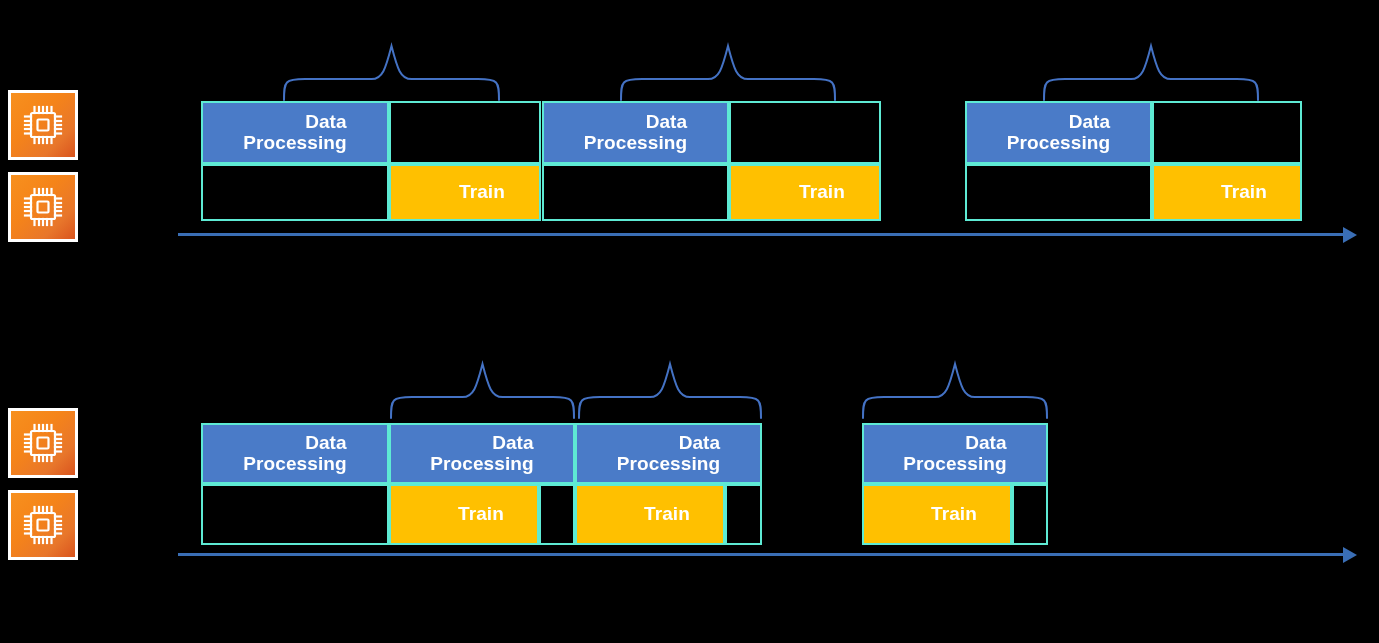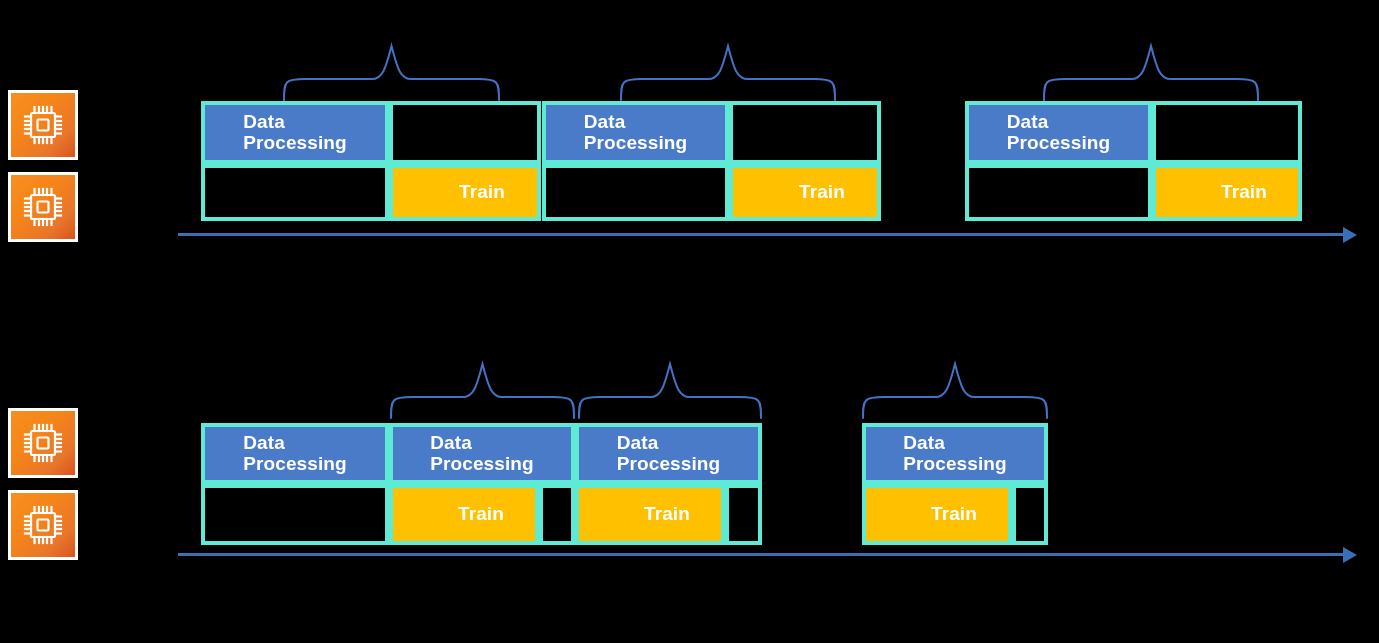--- a/index.html
+++ b/index.html
@@ -32,25 +32,25 @@
     background: linear-gradient(135deg, #F7901E 0%, #F58419 40%, #E8762B 75%, #D9541E 100%);
     display: flex;
     align-items: center;
     justify-content: center;
   }
   .chip-icon svg { display: block; }
 
   
   .box {
     position: absolute;
-    border: 4px solid #5eead4;
+    border: 2px solid #5eead4;
     display: flex;
     align-items: center;
     justify-content: center;
-    text-align: left;
+    text-align: right;
     color: #ffffff;
     line-height: 1.08;
   }
   .box.blue   { background: #4A7BC8; }
   .box.yellow { background: #FFC000; }
   .box.empty  { background: #000000; }
 
   .box .lbl {
     font-size: 19px;
     font-weight: bold;

